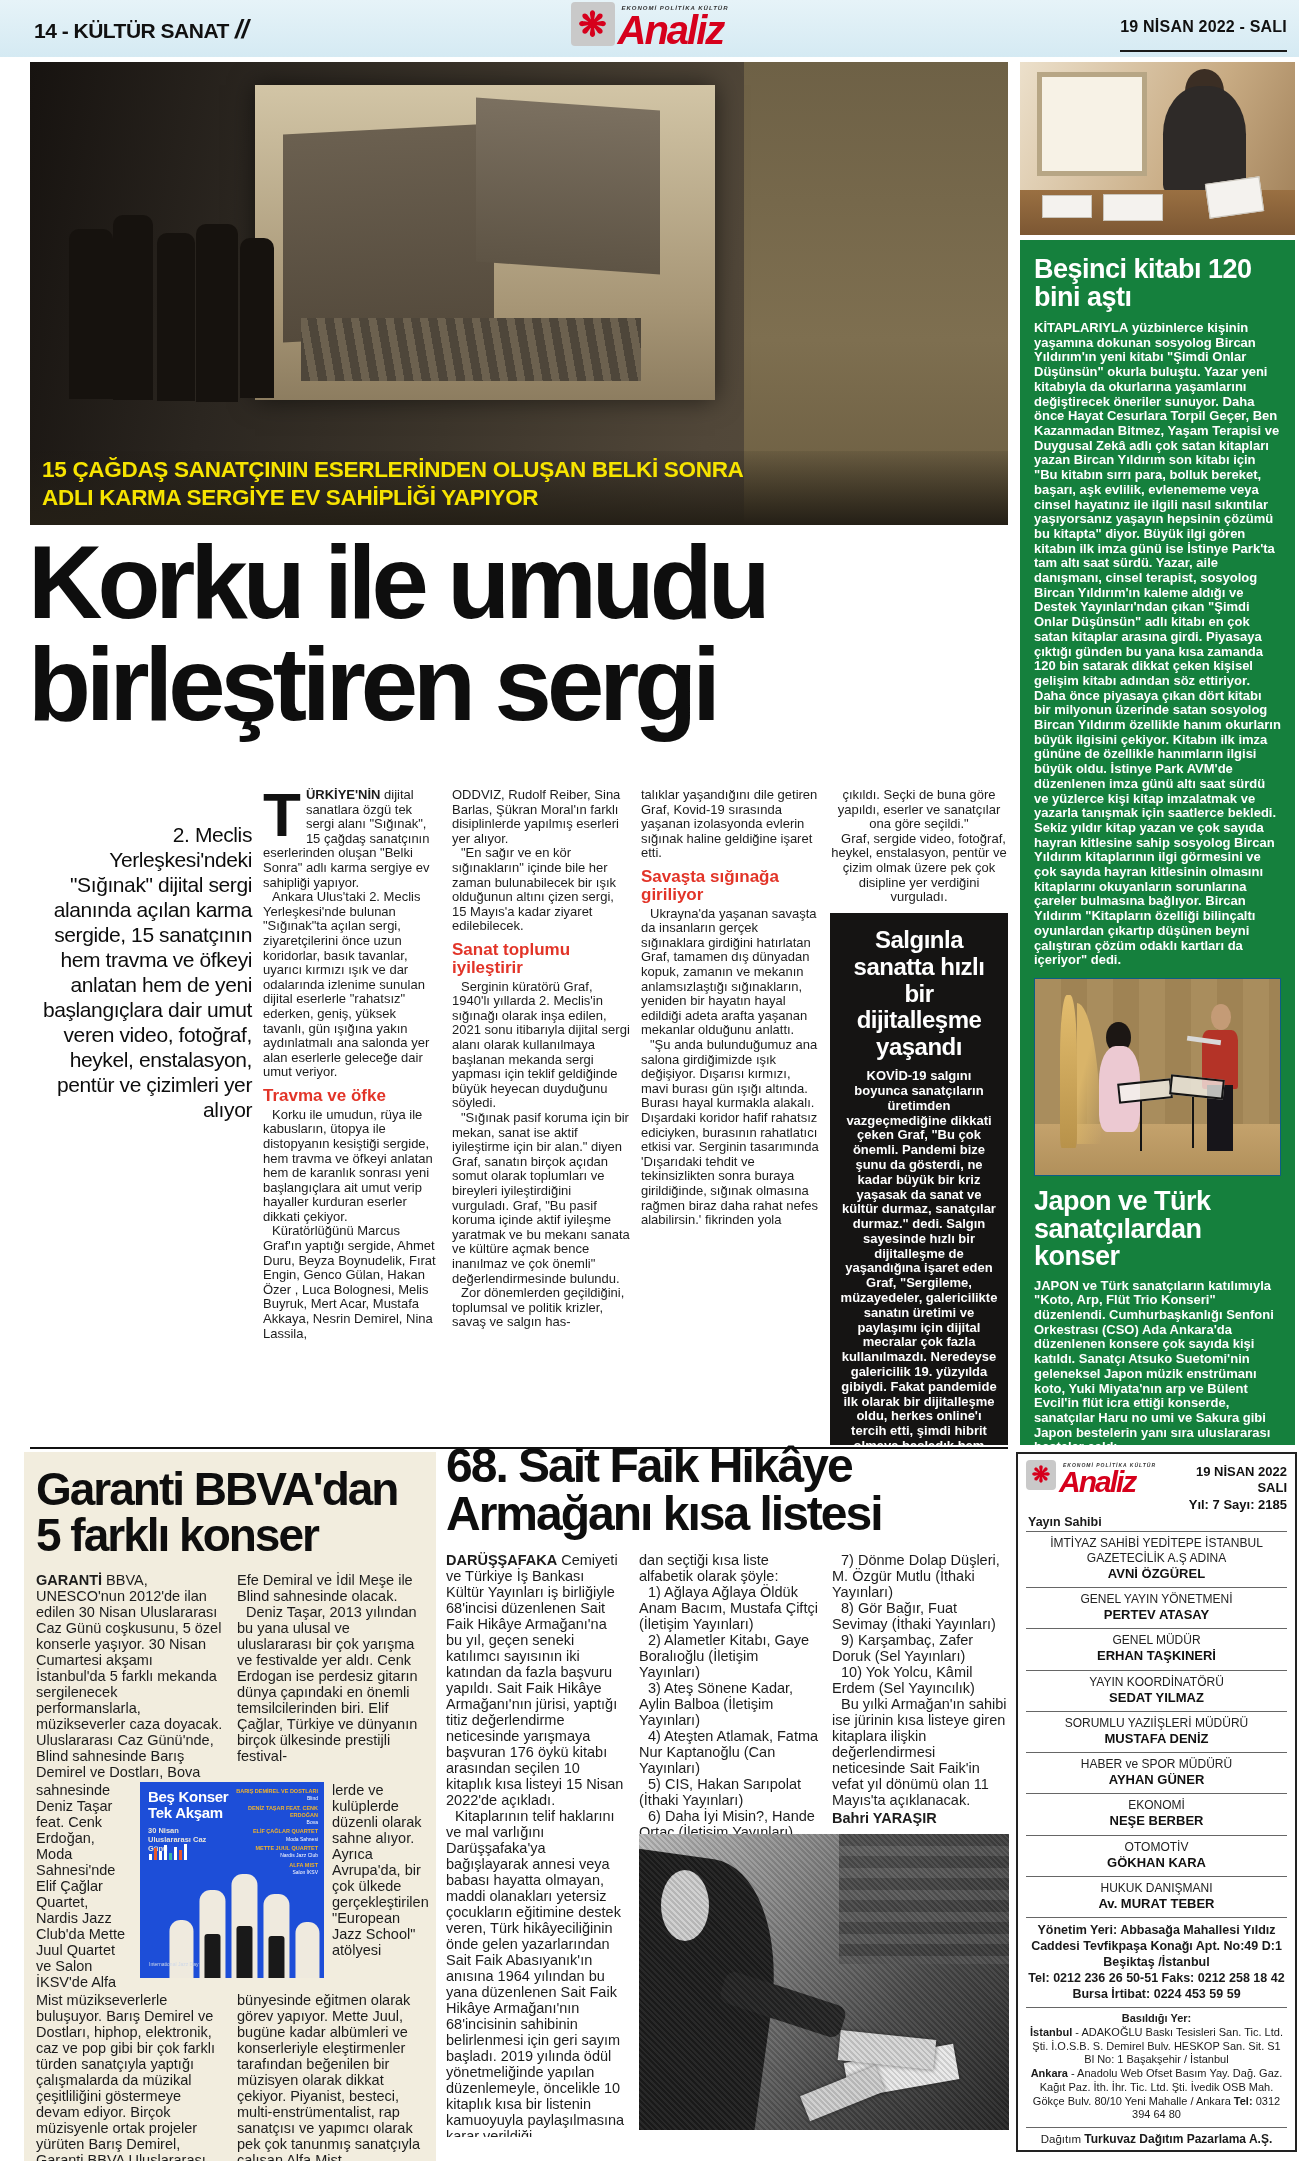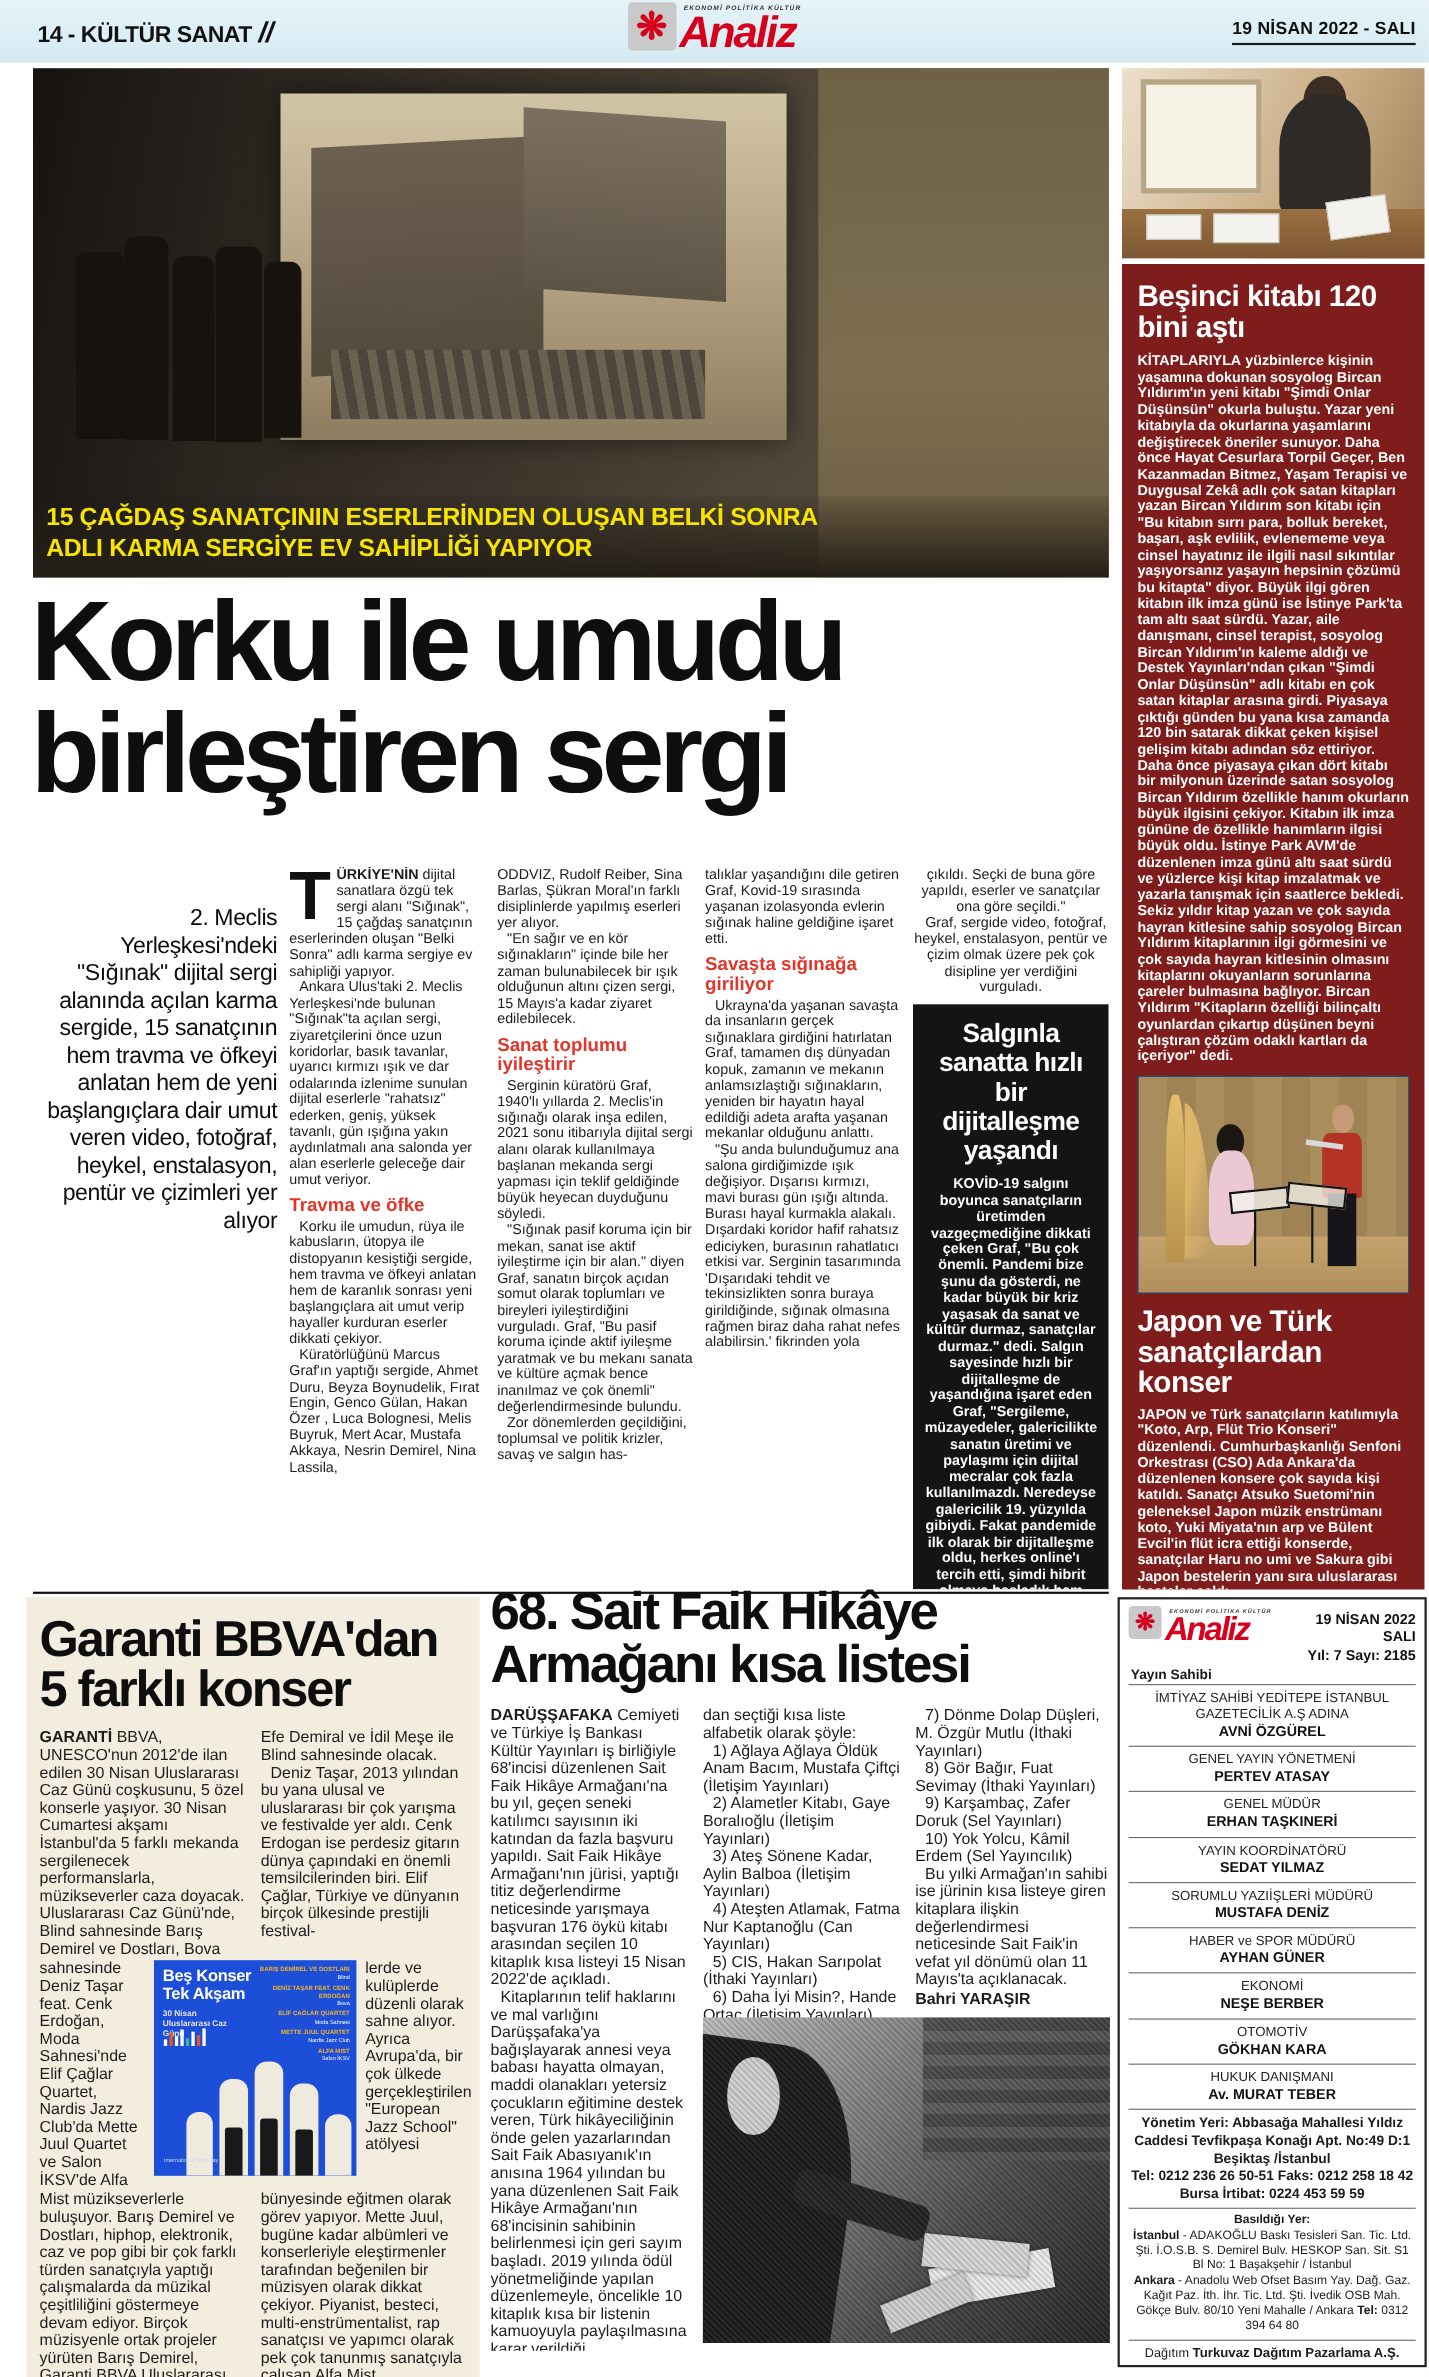--- a/index.html
+++ b/index.html
@@ -10,21 +10,21 @@
     background:#ffffff; overflow:hidden; color:#1a1a1a;
   }
   
   .topband { position:absolute; left:0; top:0; width:1299px; height:57px;
     background:linear-gradient(#e6f3f8,#d5eaf3); display:flex; align-items:center; }
   .section-label { position:absolute; left:34px; top:14px; font-size:21px; font-weight:bold;
     letter-spacing:-0.5px; color:#111; }
   .section-label .slashes { font-style:italic; font-weight:bold; font-size:26px; margin-left:6px; }
   .band-logo { position:absolute; left:50%; transform:translateX(-50%); top:2px; }
   .band-date { position:absolute; right:12px; top:18px; font-size:16px; font-weight:bold;
-    color:#111; border-bottom:2px solid #1a1a1a; padding-bottom:3px; letter-spacing:0.2px; }
+    color:#111; border-bottom:2px solid #1a1a1a; padding-bottom:14px; letter-spacing:0.2px; }
   
   .analiz { display:flex; align-items:flex-start; }
   .analiz .mark { width:44px; height:44px; background:#c9c9c9; border-radius:4px;
     display:flex; align-items:center; justify-content:center; margin-right:3px; }
   .analiz .mark span { color:#d6001c; font-size:34px; line-height:1; font-weight:bold; }
   .analiz .word-wrap { display:flex; flex-direction:column;font-style:italic; }
   .analiz .tagline { font-size:6px; letter-spacing:1px; color:#333; font-weight:bold; margin:3px 0 0 4px; }
   .analiz .word { font-size:40px; font-weight:bold; color:#d6001c; letter-spacing:-2px; line-height:0.95; }
   .analiz.small .mark { width:30px; height:30px; } .analiz.small .mark span { font-size:22px; }
   .analiz.small .word { font-size:30px; } .analiz.small .tagline { font-size:5px; margin-top:2px; }
@@ -66,21 +66,21 @@
   .blackbox p { font-size:13px; line-height:14.8px; font-weight:bold; }
   
   .book-photo { position:absolute; left:1020px; top:62px; width:275px; height:173px; overflow:hidden;
     background:linear-gradient(115deg,#ece0cb,#cdb astronaut); background:linear-gradient(115deg,#ece0cb,#c8ab83 60%,#9f7f58); }
   .bp-window { position:absolute; left:6%; top:6%; width:40%; height:60%; background:#f7f2e6; border:5px solid #b7a685; }
   .bp-figure { position:absolute; right:18%; top:14%; width:30%; height:62%; background:#2e2a28; border-radius:45% 45% 8% 8%; }
   .bp-head { position:absolute; right:26%; top:4%; width:14%; height:26%; background:#3b2e24; border-radius:50%; }
   .bp-table { position:absolute; left:0; bottom:0; width:100%; height:26%; background:linear-gradient(#9a7042,#7c5733); }
   .bp-book { position:absolute; background:#f4f2ee; border:1px solid #c9c4ba; }
   .bluepanel { position:absolute; left:1020px; top:240px; width:275px; height:1205px;
-    background:#7f1d1d; color:#fff; padding:16px 14px 22px; overflow:hidden; }
+    background:#15803d; color:#fff; padding:16px 14px 22px; overflow:hidden; }
   .bluepanel h2 { font-size:27px; line-height:1.02; font-weight:bold; letter-spacing:-0.5px; margin-bottom:10px; }
   .bluepanel p { font-size:13px; line-height:14.7px; font-weight:bold; }
   .concert-photo { position:relative; width:247px; height:198px; margin:10px 0 8px; overflow:hidden;
     background:repeating-linear-gradient(90deg,#a98d5d 0 26px,#9f8354 26px 52px); border:1px solid #0c5d85; }
   .cp-floor { position:absolute; left:0; bottom:0; width:100%; height:26%; background:linear-gradient(#c4a26c,#b1905b); }
   .cp-harp { position:absolute; left:10%; top:8%; width:7%; height:78%; background:linear-gradient(#e3bd6e,#b8924a); border-radius:40% 40% 10% 10%; }
   .cp-harp2 { position:absolute; left:17%; top:12%; width:10%; height:72%;
     background:linear-gradient(105deg,#d9b469 40%,rgba(217,180,105,0)); border-radius:0 100% 0 0; }
   .cp-harpist { position:absolute; left:26%; top:34%; width:17%; height:44%; background:#ecc9d2; border-radius:40% 40% 20% 20%; }
   .cp-hair { position:absolute; left:29%; top:22%; width:10%; height:16%; background:#1c1714; border-radius:50%; }

